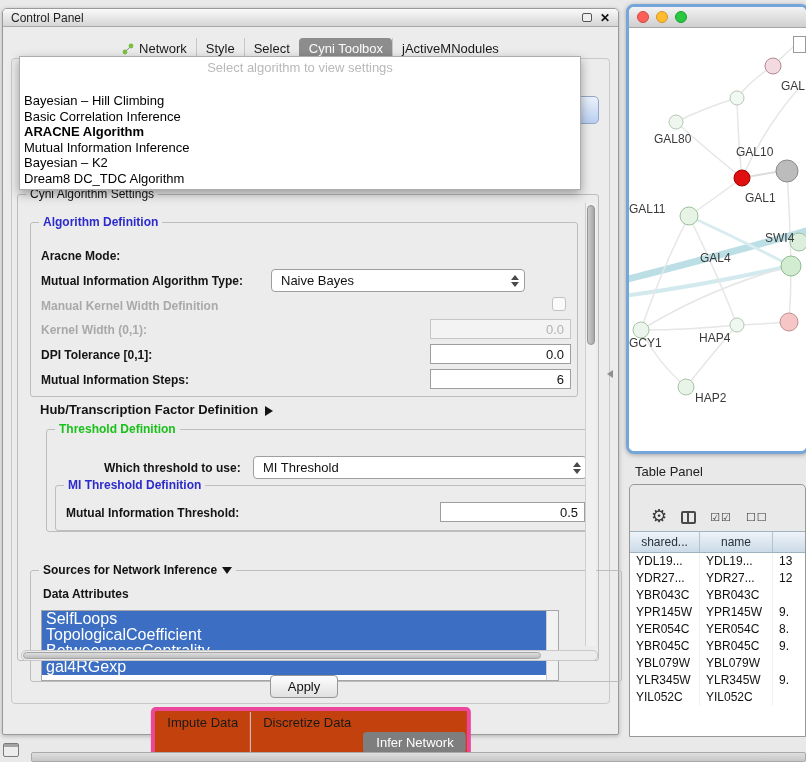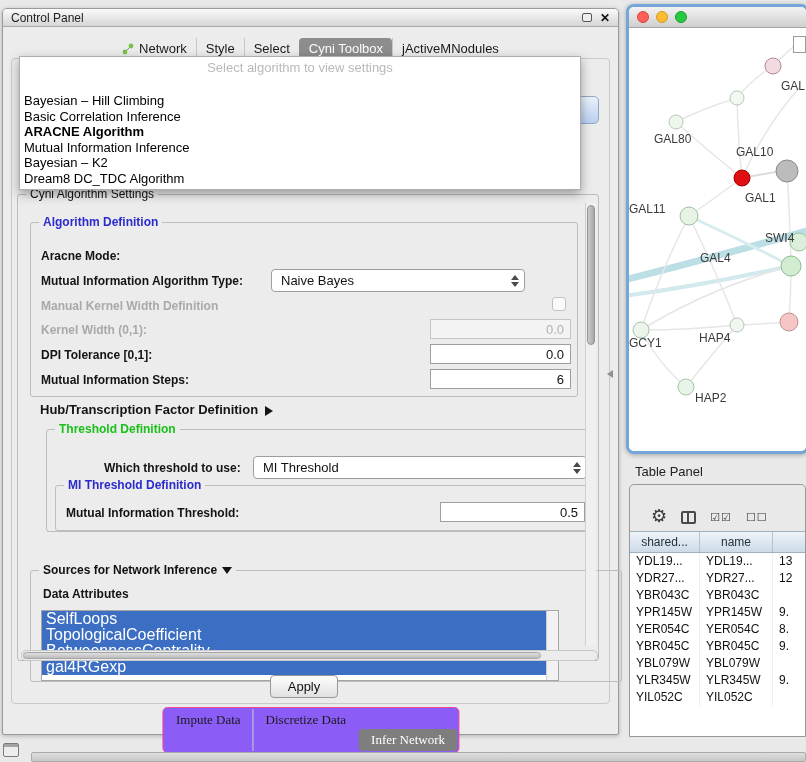--- a/index.html
+++ b/index.html
@@ -71,21 +71,21 @@
   .attr-items { flex:1; overflow:hidden; }
   .attr-item { height:16px; line-height:16px; font-size:16px; padding-left:4px; }
   .attr-item.selected { background:#3c6fc3; color:#fff; }
   .attr-scroll { width:12px; background:#f2f2f2; border-left:1px solid #cfcfcf; }
 
   .apply-btn { position:absolute; left:267px; top:666px; width:68px; height:23px;
     background:linear-gradient(#fefefe,#e0e0e0); border:1px solid #979797; border-radius:4px;
     font-size:13px; font-family:inherit; color:#111; }
 
   .bottom-tabs { position:absolute; top:698px; left:50%; transform:translateX(-50%);
-    display:flex; background:#8b5cf6; border:1px solid #ec4899; border-radius:5px; padding:1px; font-size:13px;font-family:Liberation Serif, serif; }
+    display:flex; background:#c2410c; border:4px solid #ec4899; border-radius:5px; padding:1px; font-size:13px; }
   .btab { padding:3px 12px; color:#1a1a1a; border-left:1px solid #cfcfcf; white-space:nowrap; }
   .btab:first-child { border-left:none; }
   .btab.active { background:#7e7e7e; color:#fff; border-radius:4px; border-left-color:transparent;margin-top:20px; }
 
   
   .net-window { position:absolute; left:626px; top:4px; width:183px; height:450px;
     border:3px solid #74a6d9; border-radius:8px; background:#fff; overflow:hidden; box-shadow:0 1px 5px rgba(0,0,0,.3); }
   .net-titlebar { height:21px; background:linear-gradient(#f3f3f3,#cfcfcf); border-bottom:1px solid #a5a5a5;
     display:flex; align-items:center; gap:7px; padding:0 8px; }
   .tl { width:12px; height:12px; border-radius:50%; }

